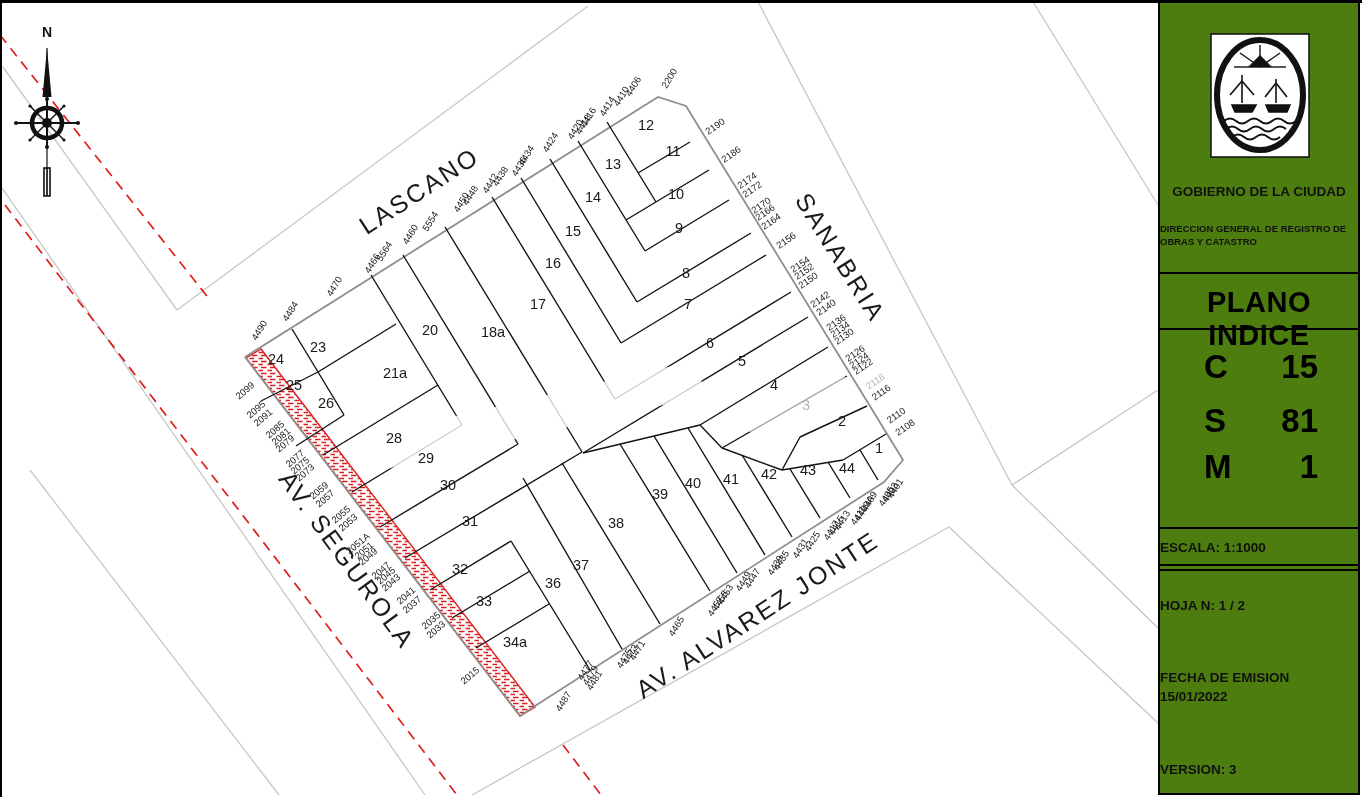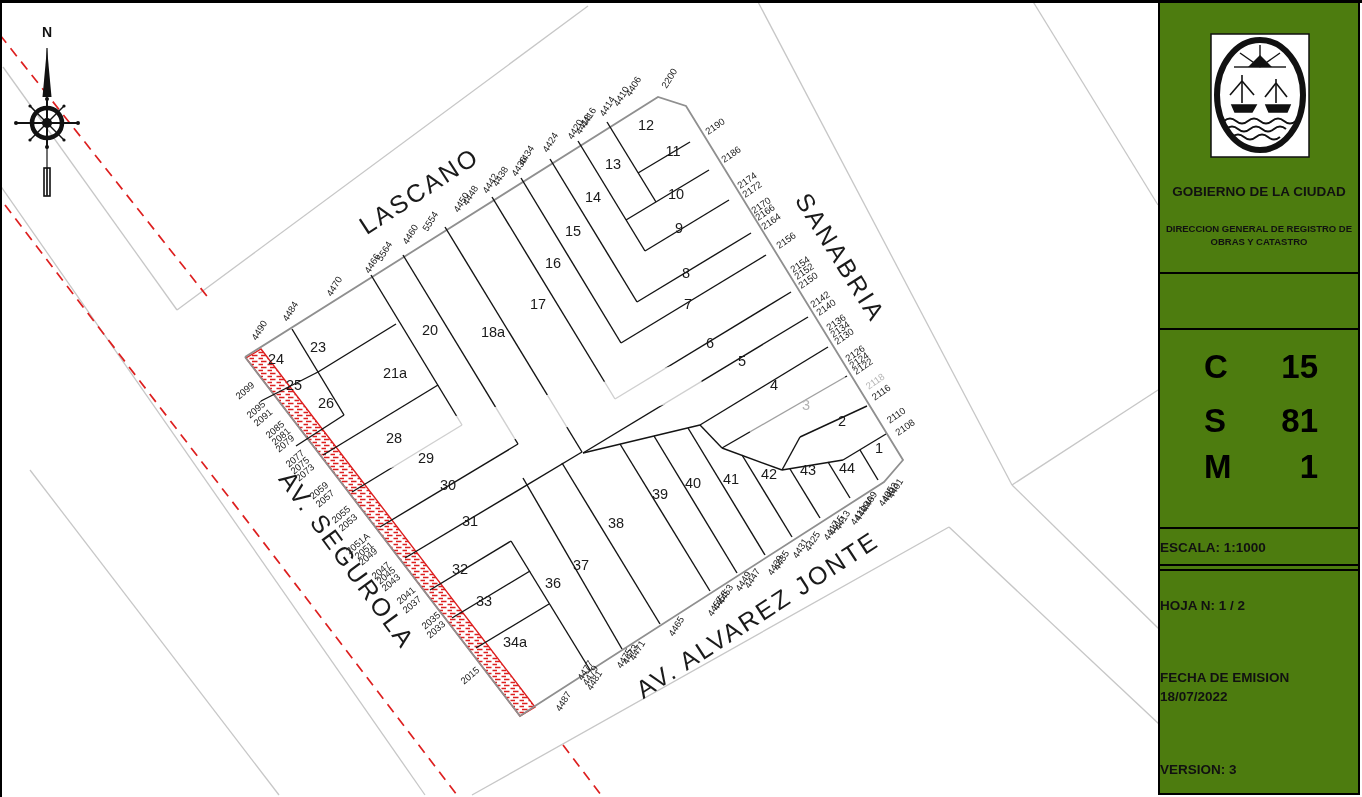--- a/index.html
+++ b/index.html
@@ -5,21 +5,21 @@
   html,body{margin:0;padding:0;background:#ffffff;font-family:"Liberation Sans",sans-serif;}
   #stage{position:relative;width:1362px;height:797px;background:#fff;overflow:hidden;}
   #topborder{position:absolute;left:0;top:0;width:1362px;height:3px;background:#000;}
   #leftborder{position:absolute;left:0;top:0;width:2px;height:797px;background:#000;}
   #mapsvg{position:absolute;left:0;top:0;}
   
   #panel{position:absolute;left:1158px;top:0;width:202px;height:795px;background:#4d7c0f;
          border:2px solid #000;box-sizing:border-box;}
   .pdiv{position:absolute;left:0;width:100%;background:#000;height:2px;}
   #org1,#org2{position:absolute;width:100%;text-align:center;font-weight:bold;font-size:13.5px;color:#111;}
-  #org3,#org4{position:absolute;width:100%;text-align:center;font-weight:bold;font-size:9.5px;color:#111;}
+  #org3,#org4{position:absolute;width:100%;text-align:left;font-weight:bold;font-size:9.5px;color:#111;}
   #planoindice{position:absolute;width:100%;text-align:center;font-weight:bold;font-size:29px;color:#000;letter-spacing:0.5px;}
   .csmrow{position:absolute;left:0;width:100%;font-weight:bold;font-size:33px;color:#000;}
   .csmrow .k{position:absolute;left:44px;}
   .csmrow .v{position:absolute;right:40px;}
   #escala,#hoja{position:absolute;width:100%;font-weight:bold;font-size:13.5px;color:#111;}
   #fecha1,#fecha2,#version{position:absolute;width:100%;font-weight:bold;font-size:13.5px;color:#111;}
   #crestbox{position:absolute;left:50px;top:31px;}
 </style>
 </head>
 <body>
@@ -303,20 +303,21 @@
       <g stroke="#111" stroke-width="2" fill="none">
         <path d="M14 88 q6 -5 12 0 q6 5 12 0 q6 -5 12 0 q6 5 12 0 q6 -5 12 0 q6 5 12 0"></path>
         <path d="M16 96 q6 -5 12 0 q6 5 12 0 q6 -5 12 0 q6 5 12 0 q6 -5 12 0"></path>
         <path d="M22 104 q6 -5 12 0 q6 5 12 0 q6 -5 12 0 q6 5 12 0"></path>
       </g>
     </svg>
     <div id="org1" style="top:182px">GOBIERNO DE LA CIUDAD</div>
     <div id="org3" style="top:221px">DIRECCION GENERAL DE REGISTRO DE</div>
     <div id="org4" style="top:234px">OBRAS Y CATASTRO</div>
     <div class="pdiv" style="top:270px"></div>
+    <div id="planoindice" style="top:284px">PLANO INDICE</div>
     <div class="pdiv" style="top:326px;height:1.5px"></div>
 
     <div class="csmrow" style="top:346px">
       <span class="k">C</span>
       <span class="v">15</span>
     </div>
     <div class="csmrow" style="top:400px">
       <span class="k">S</span>
       <span class="v">81</span>
     </div>
@@ -324,19 +325,19 @@
       <span class="k">M</span>
       <span class="v">1</span>
     </div>
 
     <div class="pdiv" style="top:525px"></div>
     <div id="escala" style="top:538px">ESCALA:   1:1000</div>
     <div class="pdiv" style="top:562px;height:1.5px"></div>
     <div class="pdiv" style="top:567px;height:1.5px"></div>
     <div id="hoja" style="top:596px">HOJA N:   1 / 2</div>
     <div id="fecha1" style="top:668px">FECHA DE EMISION</div>
-    <div id="fecha2" style="top:687px">18/07/2022</div>
+    <div id="fecha2" style="top:687px">15/01/2022</div>
     <div id="version" style="top:760px">VERSION: 3</div>
   </div>
 
   <div id="topborder"></div>
   <div id="leftborder"></div>
 </div>
 
 </body></html>

